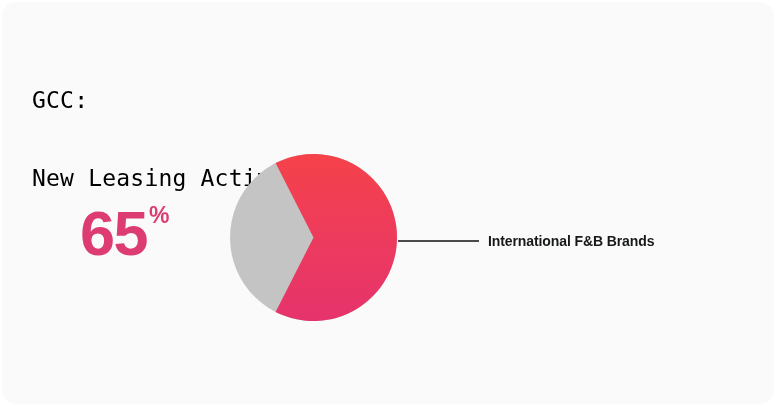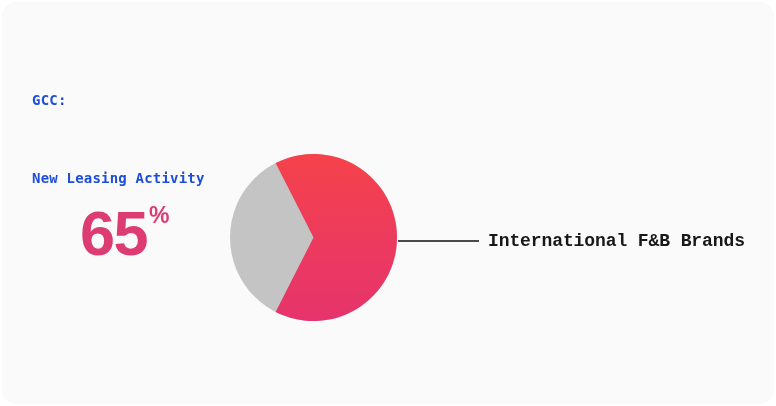--- a/index.html
+++ b/index.html
@@ -24,25 +24,25 @@
     border-radius: 14px;
     overflow: hidden;
   }
 
   
   #title-block {
     position: absolute;
     left: 30px;
     top: 33px;
     font-family: "DejaVu Sans Mono", "Liberation Mono", monospace;
-    font-weight: bold;
-    font-size: 14px;
+    font-weight: normal;
+    font-size: 23px;
     line-height: 26px;
     letter-spacing: 0.2px;
-    color: #1d4ed8;
+    color: #000000;
     white-space: pre;
   }
   #title-block .tline { display: block; }
 
   
   #stat-block {
     position: absolute;
     left: 78px;
     top: 202px;
     display: flex;
@@ -82,23 +82,23 @@
     left: 396px;
     top: 238px;
     width: 81px;
     height: 2px;
     background: #4a4a4a;
   }
   #callout-label {
     position: absolute;
     left: 486px;
     top: 227px;
-    font-family: Liberation Mono, monospace;
+    font-family: Liberation Sans, sans-serif;
     font-weight: bold;
-    font-size: 18px;
+    font-size: 14px;
     line-height: 24px;
     letter-spacing: -0.1px;
     color: #16181a;
     white-space: nowrap;
   }
 </style>
 </head>
 <body>
 
 <div id="card">

